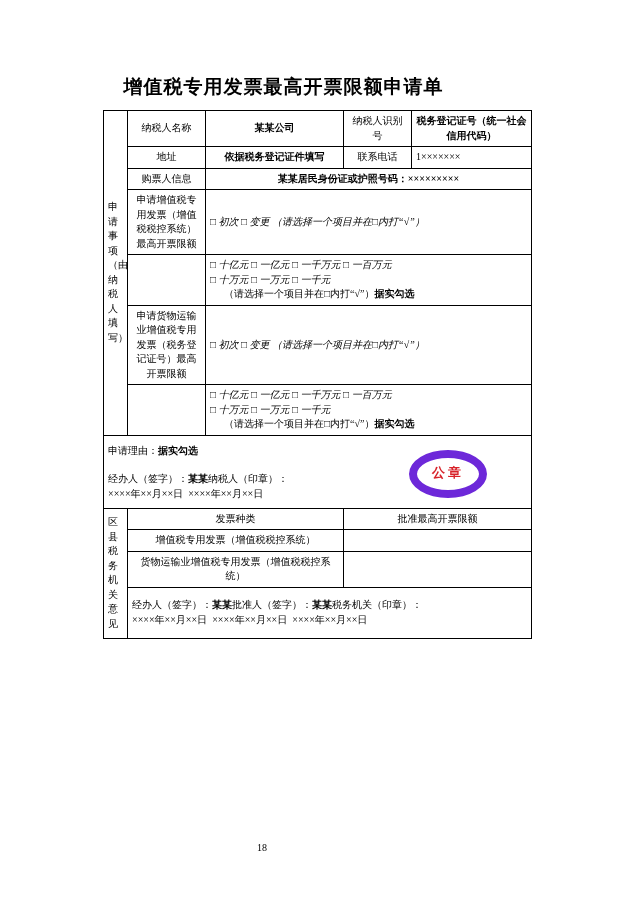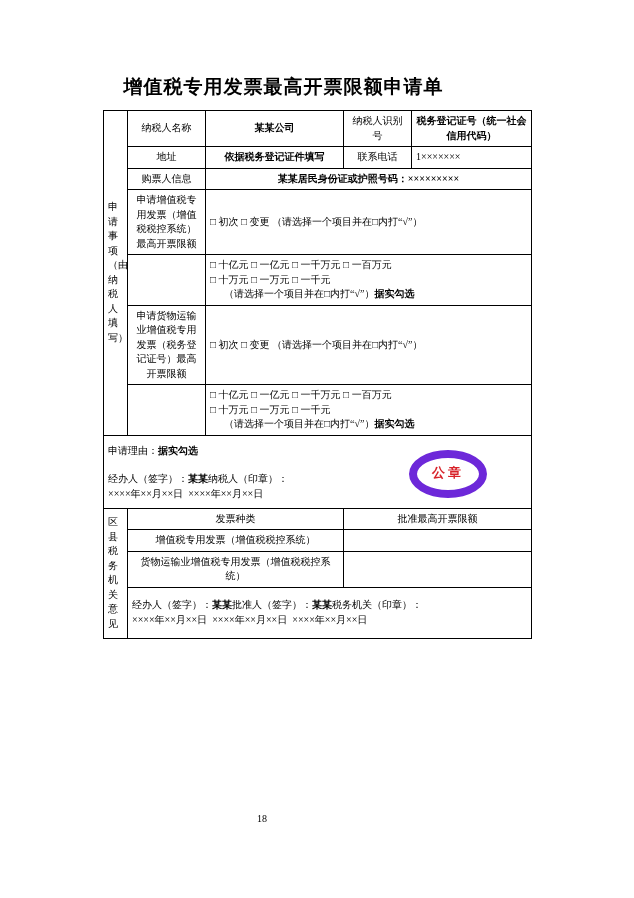--- a/index.html
+++ b/index.html
@@ -72,20 +72,21 @@
   }
   .b {
     font-weight: bold;
   }
   .val-bold {
     font-weight: bold;
     font-size: 10.5px;
   }
   .chk-line {
     white-space: nowrap;
+    font-style: italic;
   }
   .indent {
     text-indent: 14px;
   }
   .note-row td {
     padding-top: 5px;
     padding-bottom: 5px;
   }
   .reason-cell {
     position: relative;
@@ -114,21 +115,21 @@
     align-items: center;
     justify-content: center;
     box-sizing: border-box;
   }
   .sign-cell {
     height: 44px;
     vertical-align: middle;
   }
   .page-num {
     position: absolute;
-    top: 813px;
+    top: 842px;
     left: 0;
     width: 524px;
     text-align: center;
     font-size: 10px;
   }
 </style>
 </head>
 <body>
 
 <div class="page">

